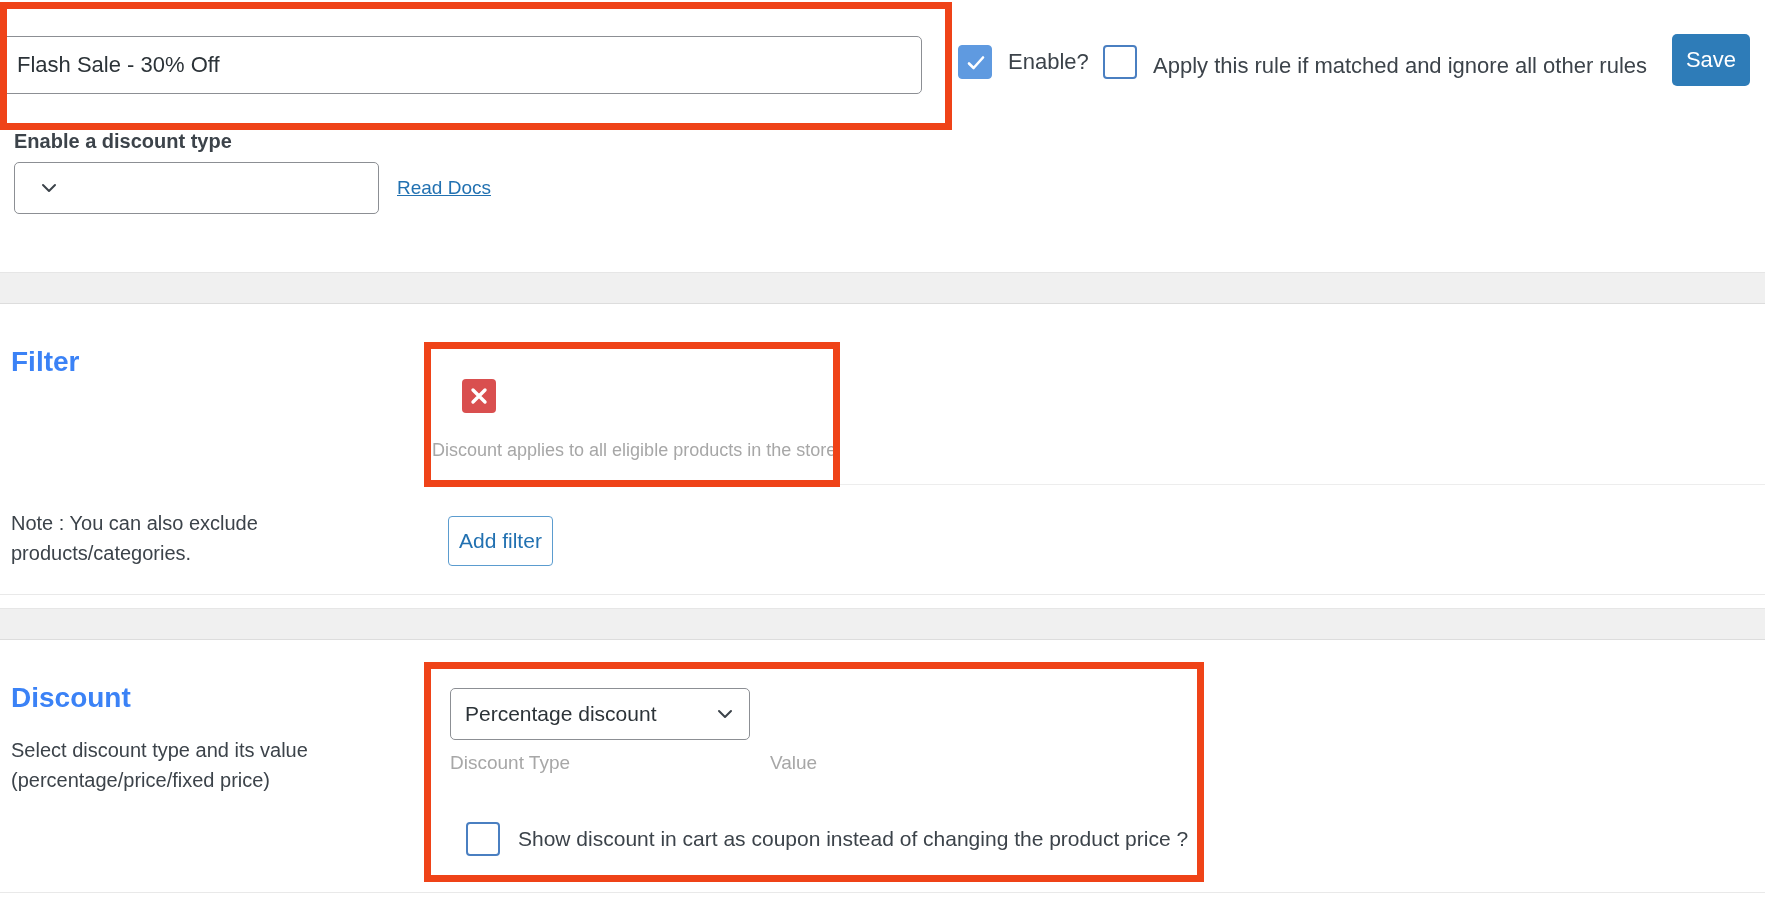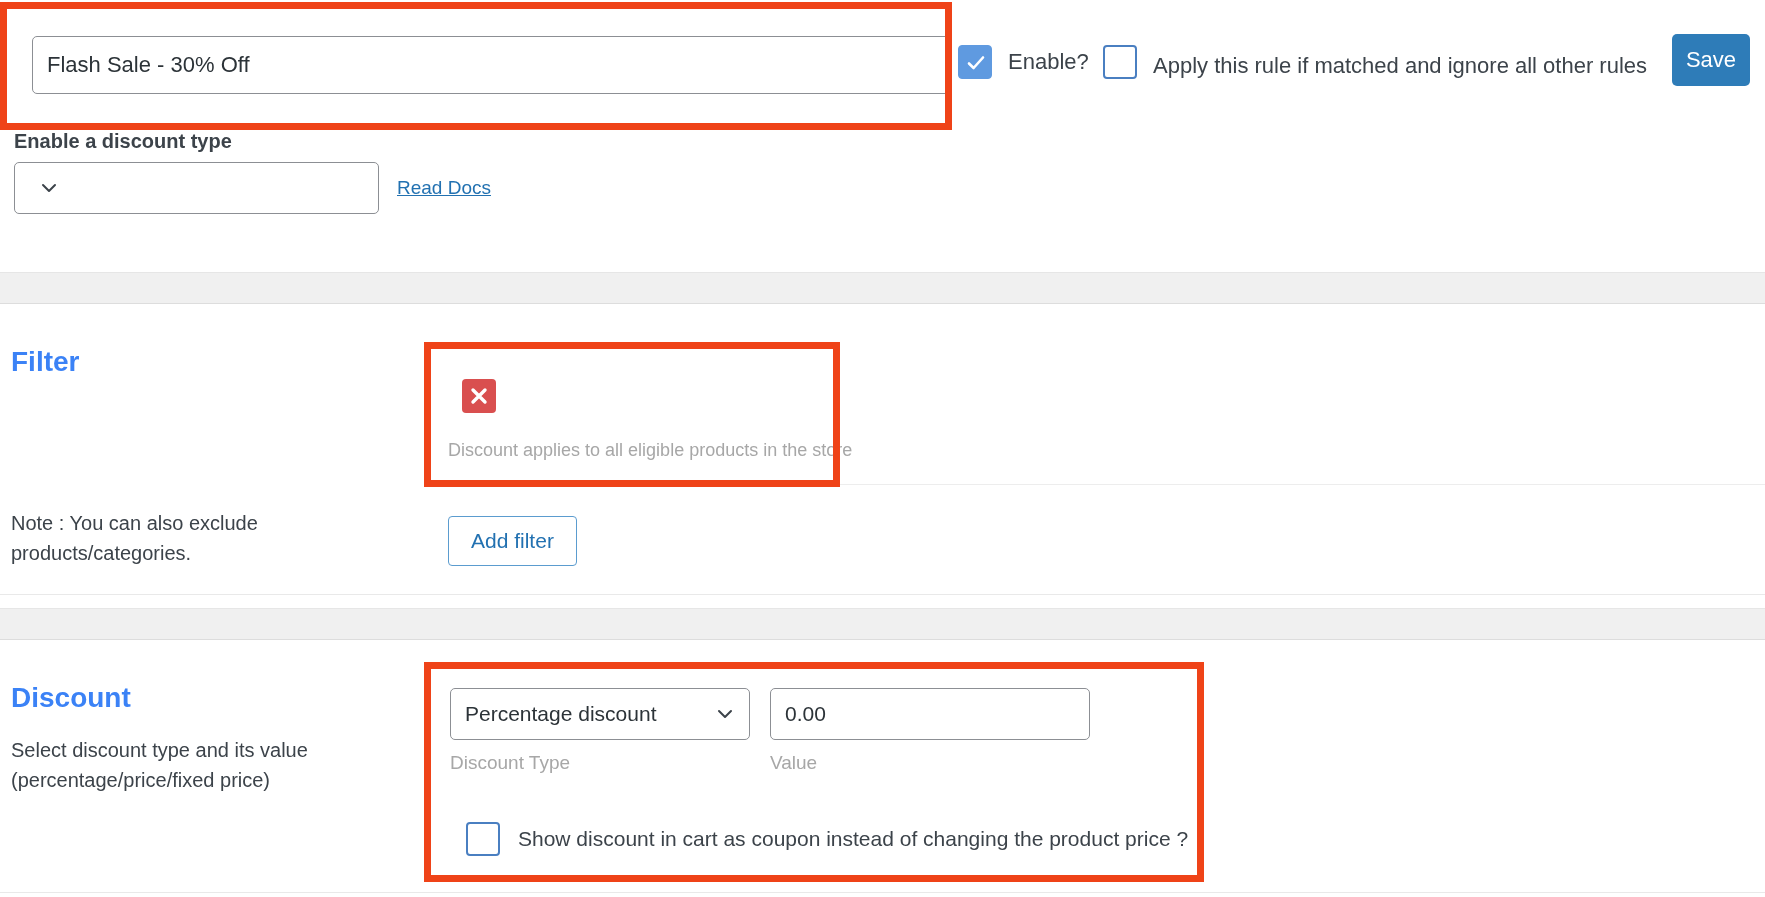--- a/index.html
+++ b/index.html
@@ -63,21 +63,21 @@
 
   
   #topbar {
     position: absolute;
     left: 0; top: 0;
     width: 1765px;
     height: 120px;
   }
   #rule-name-input {
     position: absolute;
-    left: 32px;
+    left: 2px;
     top: 36px;
     width: 920px;
     height: 58px;
     font-size: 22px;
   }
   #enable-group {
     position: absolute;
     left: 958px;
     top: 45px;
     display: flex;
@@ -245,36 +245,36 @@
     border: none;
     border-radius: 4px;
     margin-left: 14px;
     margin-top: 9px;
     cursor: pointer;
     position: relative;
     flex: 0 0 auto;
   }
   #filter-hint {
     position: absolute;
-    left: 448px;
+    left: 432px;
     top: 440px;
     font-size: 18px;
     color: #a7a7a7;
   }
   #add-filter-button {
     position: absolute;
     left: 448px;
     top: 516px;
     background: #ffffff;
     border: 1px solid #5b9ccf;
     border-radius: 4px;
     color: #2271b1;
     font-size: 21px;
     font-family: "Liberation Sans", sans-serif;
-    padding: 12px 22px;
+    padding: 12px 10px;
     cursor: pointer;
   }
 
   
   #discount-row {
     position: absolute;
     left: 450px;
     top: 688px;
     display: flex;
     align-items: flex-start;
@@ -375,21 +375,20 @@
   <div class="select-wrap" id="discount-type-select-2">
     <div class="select-box">
       <span class="sel-text">Percentage discount</span>
       <span class="chev">
         <svg width="20" height="20" viewBox="0 0 20 20">
           <path d="M4 7 L10 13 L16 7" fill="none" stroke="#3c434a" stroke-width="2" stroke-linecap="round" stroke-linejoin="round"></path>
         </svg>
       </span>
     </div>
   </div>
-  <input id="discount-value-input" class="txt-input" type="text" value="0.00" style="">
 </div>
 
 <div id="discount-sub-labels">
   <span class="lbl-a">Discount Type</span>
   <span class="lbl-b">Value</span>
 </div>
 
 <div id="coupon-row">
   <span class="cb unchecked"></span>
   <span class="cb-label">Show discount in cart as coupon instead of changing the product price ?</span>

